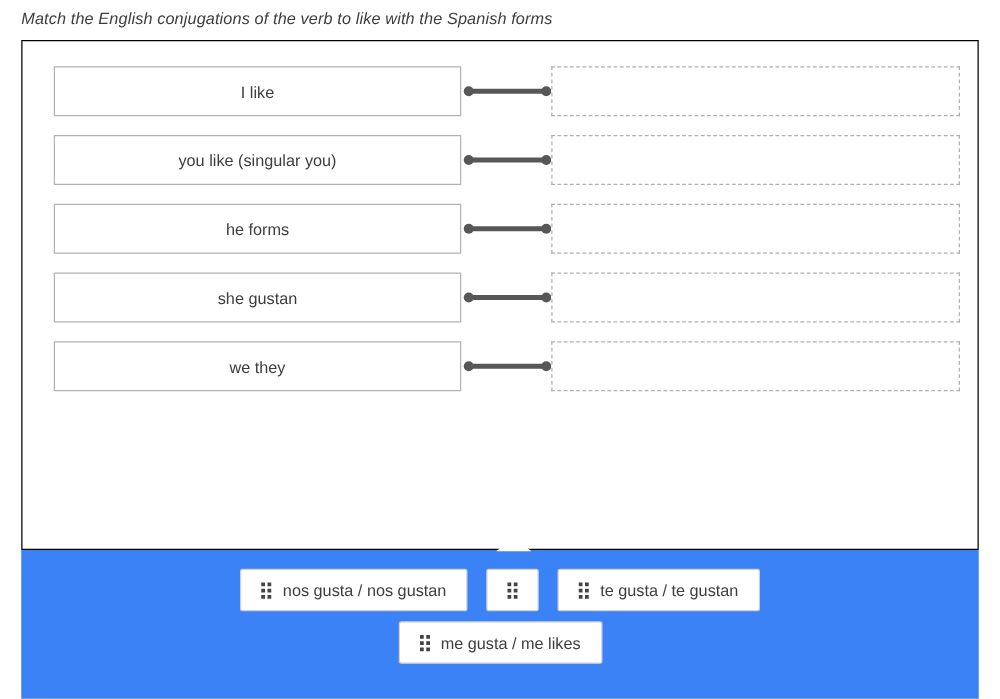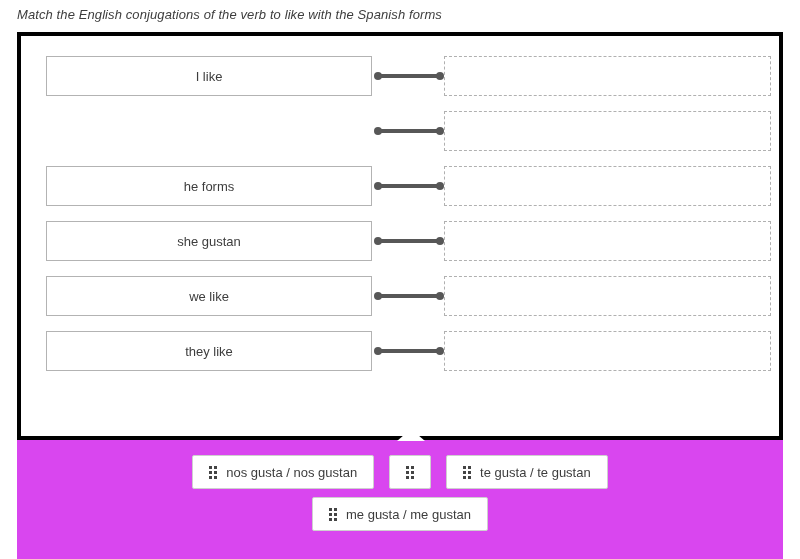--- a/index.html
+++ b/index.html
@@ -35,21 +35,21 @@
   }
 
   
   .match-panel {
     position: absolute;
     left: 17px;
     top: 32px;
     width: 766px;
     height: 408px;
     background: #ffffff;
-    border: 4px solid #000000;
+    border: 1px solid #000000;
     box-sizing: border-box;
   }
 
   .rows {
     position: absolute;
     left: 0;
     top: 0;
     width: 766px;
   }
 
@@ -113,21 +113,21 @@
     background: #ffffff;
   }
 
   
   .bank {
     position: absolute;
     left: 17px;
     top: 440px;
     width: 766px;
     height: 119px;
-    background: #d946ef;
+    background: #3b82f6;
     box-sizing: border-box;
   }
   .bank-notch {
     position: absolute;
     left: 380px;
     top: -11px;
     width: 0;
     height: 0;
     border-left: 14px solid transparent;
     border-right: 14px solid transparent;
@@ -192,20 +192,23 @@
         </div>
         <div class="connector">
           <span class="knob left"></span>
           <span class="bar"></span>
           <span class="knob right"></span>
         </div>
         <div class="drop-zone"></div>
       </div>
 
       <div class="match-row">
+        <div class="term-box">
+          <span>you like (singular you)</span>
+        </div>
         <div class="connector">
           <span class="knob left"></span>
           <span class="bar"></span>
           <span class="knob right"></span>
         </div>
         <div class="drop-zone"></div>
       </div>
 
       <div class="match-row">
         <div class="term-box">
@@ -226,42 +229,31 @@
         <div class="connector">
           <span class="knob left"></span>
           <span class="bar"></span>
           <span class="knob right"></span>
         </div>
         <div class="drop-zone"></div>
       </div>
 
       <div class="match-row">
         <div class="term-box">
-          <span>we like</span>
-        </div>
-        <div class="connector">
-          <span class="knob left"></span>
-          <span class="bar"></span>
-          <span class="knob right"></span>
-        </div>
-        <div class="drop-zone"></div>
-      </div>
-
-
-      <div class="match-row">
-        <div class="term-box">
-          <span>they like</span>
-        </div>
-        <div class="connector">
-          <span class="knob left"></span>
-          <span class="bar"></span>
-          <span class="knob right"></span>
-        </div>
-        <div class="drop-zone"></div>
-      </div>
+          <span>we they</span>
+        </div>
+        <div class="connector">
+          <span class="knob left"></span>
+          <span class="bar"></span>
+          <span class="knob right"></span>
+        </div>
+        <div class="drop-zone"></div>
+      </div>
+
+
 
     </div>
   </div>
 
   <div class="bank">
     <div class="bank-notch"></div>
 
     <div class="bank-rows">
 
       <div class="bank-row">
@@ -308,21 +300,21 @@
 
         <div class="chip">
           <span class="grip">
               <i></i>
               <i></i>
               <i></i>
               <i></i>
               <i></i>
               <i></i>
             </span>
-          <span>me gusta / me gustan</span>
+          <span>me gusta / me likes</span>
         </div>
 
       </div>
 
     </div>
   </div>
 
 </div>
 
 </body></html>

